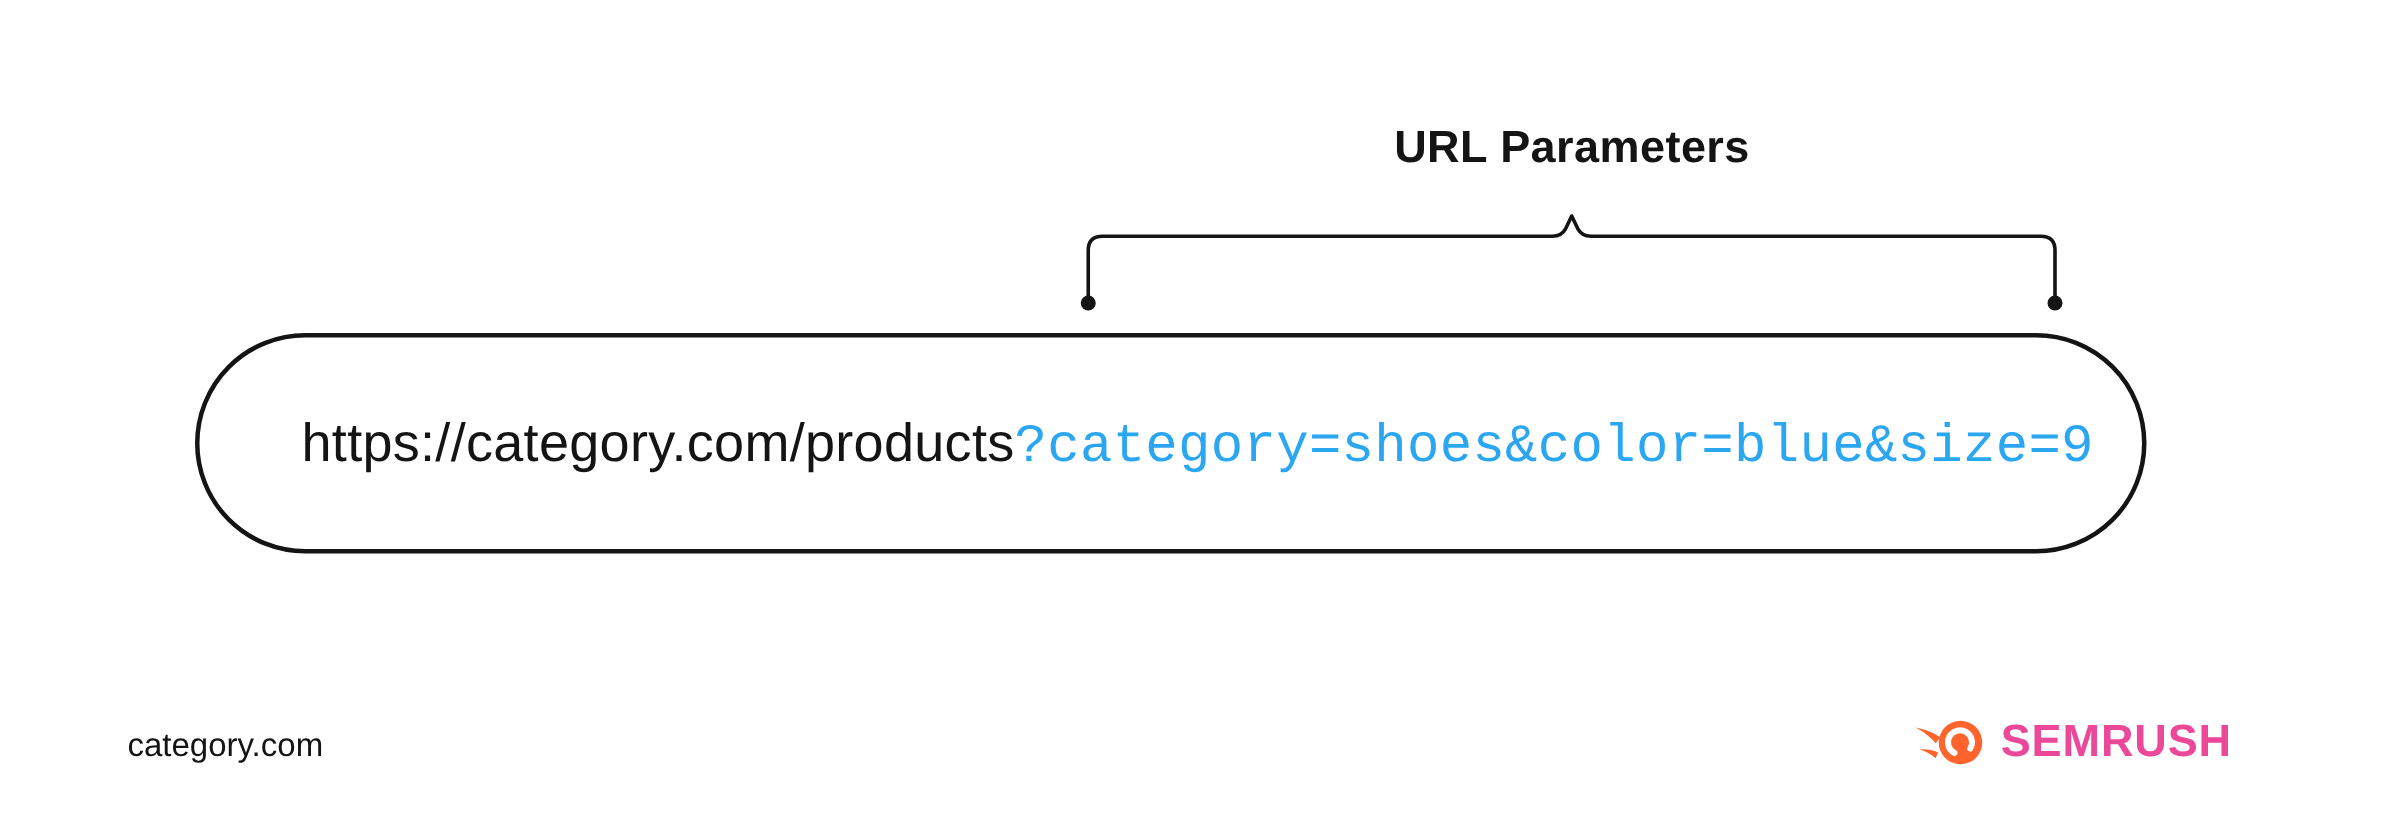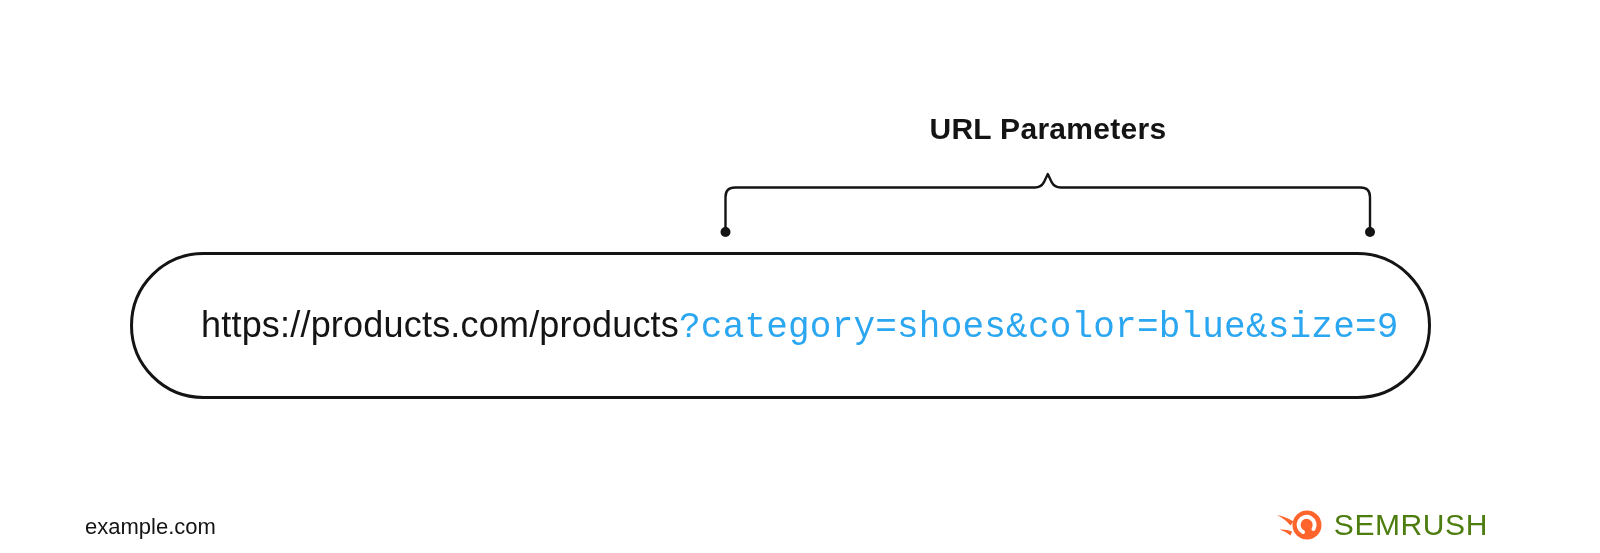--- a/index.html
+++ b/index.html
@@ -4,21 +4,21 @@
 <style>
   * { margin: 0; padding: 0; box-sizing: border-box; }
   html, body { width: 1600px; height: 553px; }
   body {
     font-family: "Liberation Sans", sans-serif;
     background: #ffffff;
     position: relative;
     overflow: hidden;
     color: var(--ink, #141414);
   }
-  .stage { position: absolute; inset: 0; width: 1600px; height: 465px; margin-top: 30px; }
+  .stage { position: absolute; inset: 0; width: 1600px; height: 465px; }
 
   
   .annotation-label {
     position: absolute;
     left: 848px;
     top: 82px;
     width: 400px;
     text-align: center;
     font-size: 30px;
     font-weight: 700;
@@ -73,45 +73,45 @@
     top: 475px;
     right: 112px;
     height: 40px;
     display: flex;
     align-items: center;
     gap: 11px;
   }
   .brand-icon { width: 46px; height: 36px; display: block; }
   .brand-wordmark {
     font-size: 30px;
-    font-weight: 400;
+    font-weight: 700;
     letter-spacing: 0.6px;
-    color: #4d7c0f;
+    color: #ec4899;
   }
 </style>
 </head>
 <body>
 
 <div class="stage">
 
   <div class="annotation-label">URL Parameters</div>
 
   <svg class="bracket-svg" viewBox="0 0 1600 553">
     <path d="M725.5 198 L725.5 167 Q725.5 157.5 735 157.5 L1035 157.5 Q1041 157.5 1043.8 152.4 L1047.8 144 L1051.8 152.4 Q1054.6 157.5 1060.6 157.5 L1360.5 157.5 Q1370 157.5 1370 167 L1370 198" fill="none" style="stroke: var(--ink, #141414);" stroke-width="2.4" stroke-linecap="round" stroke-linejoin="round"></path>
     <circle cx="725.5" cy="202" r="5" style="fill: var(--ink, #141414);"></circle>
     <circle cx="1370" cy="202" r="5" style="fill: var(--ink, #141414);"></circle>
   </svg>
 
   <div class="url-pill">
     <div class="url-text">
-      <span>https://products.com/products</span><span class="url-params">?category=shoes&amp;color=blue&amp;size=9</span>
+      <span>https://category.com/products</span><span class="url-params">?category=shoes&amp;color=blue&amp;size=9</span>
     </div>
   </div>
 
-  <div class="site-credit">example.com</div>
+  <div class="site-credit">category.com</div>
 
   <div class="brand-lockup">
     <svg class="brand-icon" viewBox="0 0 46 36">
       <path d="M0 8 Q9 9.5 16.5 14.5 L13.5 18.5 Q8 12 0 8 Z" style="fill: var(--orange, #FF642D);"></path>
       <path d="M2.5 22.5 Q9.5 22 15 24.5 L13.5 28.5 Q9 24.5 2.5 22.5 Z" style="fill: var(--orange, #FF642D);"></path>
       <circle cx="30" cy="18" r="14.5" style="fill: var(--orange, #FF642D);"></circle>
       <path d="M26 25 a8 8 0 1 1 10.5 -3" fill="none" stroke="#ffffff" stroke-width="4" stroke-linecap="round"></path>
     </svg>
     <span class="brand-wordmark">SEMRUSH</span>
   </div>

